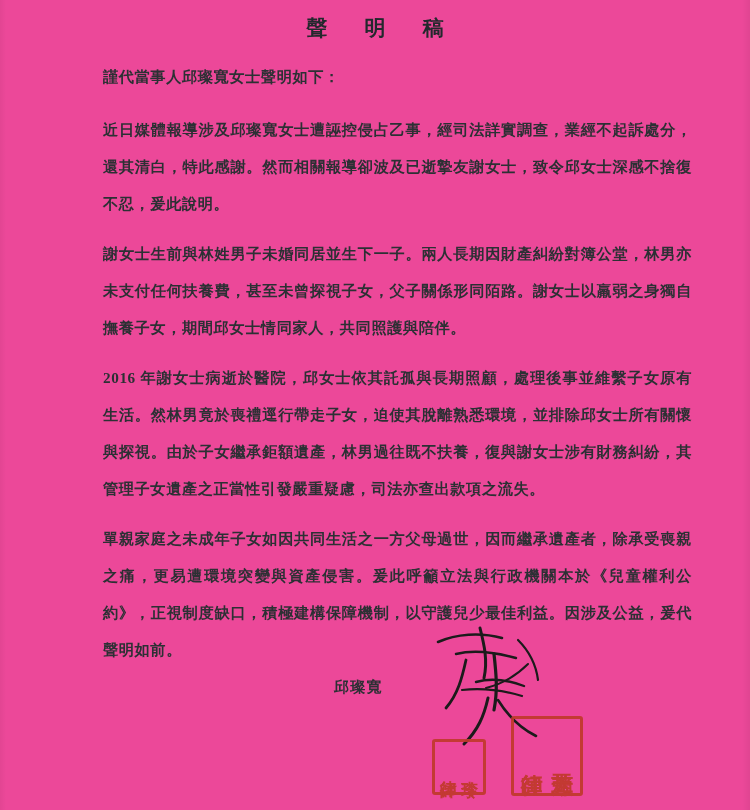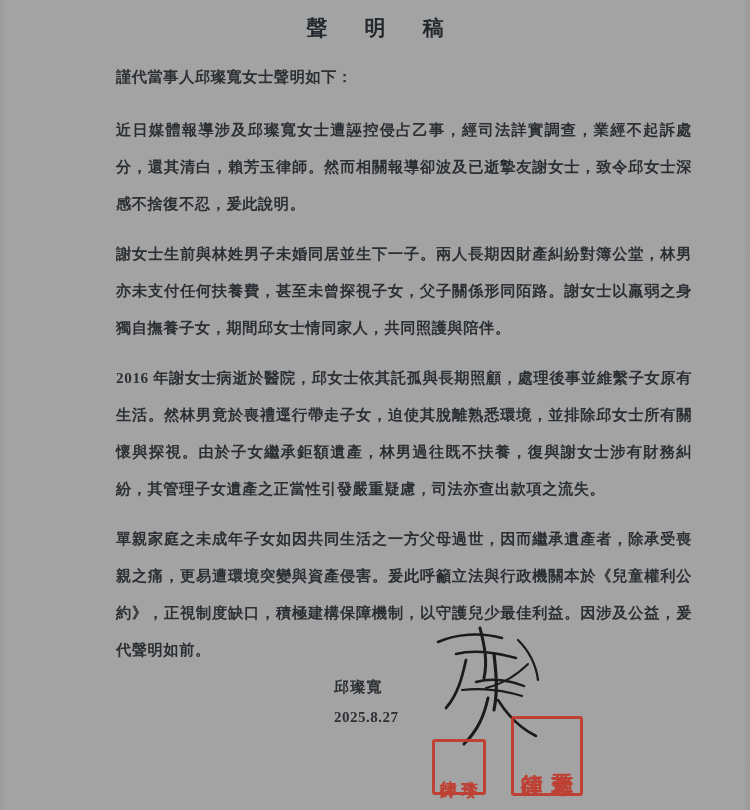--- a/index.html
+++ b/index.html
@@ -5,21 +5,21 @@
 <style>
   html, body {
     margin: 0;
     padding: 0;
     background: #ffffff;
   }
   .page {
     position: relative;
     width: 750px;
     height: 810px;
-    background: #a3a3a3;
+    background: #ec4899;
     overflow: hidden;
     font-family: "Liberation Serif", "DejaVu Serif", serif;
     color: #2b2b2b;
   }
 
   
   .doc-title {
     text-align: center;
     font-size: 21px;
     font-weight: bold;
@@ -34,21 +34,21 @@
   
   .body-wrap {
     padding: 14px 58px 0 100px;
   }
   .para {
     font-size: 15.2px;
     line-height: 37px;
     letter-spacing: 0.6px;
     text-align: justify;
     text-justify: inter-character;
-    margin: 0 0 13px 16px;
+    margin: 0 0 13px 3px;
     color: #2c3034;
     font-weight: 600;
   }
   .para.first {
     margin-bottom: 16px;
   }
 
   
   .sign-block {
     position: absolute;
@@ -155,21 +155,21 @@
 
 <div class="page">
 
   <div class="scan-edge-left"></div>
   <div class="scan-edge-right"></div>
 
   <div class="doc-title">聲 明 稿</div>
 
   <div class="body-wrap">
     <p class="para first">謹代當事人邱璨寬女士聲明如下：</p>
-    <p class="para">近日媒體報導涉及邱璨寬女士遭誣控侵占乙事，經司法詳實調查，業經不起訴處分，還其清白，賴芳玉律師。然而相關報導卻波及已逝摯友謝女士，致令邱女士深感不捨復不忍，爰此說明。</p>
+    <p class="para">近日媒體報導涉及邱璨寬女士遭誣控侵占乙事，經司法詳實調查，業經不起訴處分，還其清白，特此感謝。然而相關報導卻波及已逝摯友謝女士，致令邱女士深感不捨復不忍，爰此說明。</p>
     <p class="para">謝女士生前與林姓男子未婚同居並生下一子。兩人長期因財產糾紛對簿公堂，林男亦未支付任何扶養費，甚至未曾探視子女，父子關係形同陌路。謝女士以羸弱之身獨自撫養子女，期間邱女士情同家人，共同照護與陪伴。</p>
     <p class="para">2016 年謝女士病逝於醫院，邱女士依其託孤與長期照顧，處理後事並維繫子女原有生活。然林男竟於喪禮逕行帶走子女，迫使其脫離熟悉環境，並排除邱女士所有關懷與探視。由於子女繼承鉅額遺產，林男過往既不扶養，復與謝女士涉有財務糾紛，其管理子女遺產之正當性引發嚴重疑慮，司法亦查出款項之流失。</p>
     <p class="para">單親家庭之未成年子女如因共同生活之一方父母過世，因而繼承遺產者，除承受喪親之痛，更易遭環境突變與資產侵害。爰此呼籲立法與行政機關本於《兒童權利公約》，正視制度缺口，積極建構保障機制，以守護兒少最佳利益。因涉及公益，爰代聲明如前。</p>
   </div>
 
   <svg class="handsign" viewBox="0 0 130 130" xmlns="http://www.w3.org/2000/svg">
     <g fill="none" stroke="#1b1b1b" stroke-linecap="round" stroke-linejoin="round">
       <path d="M6 18 C24 10, 48 8, 70 14" stroke-width="2.6"></path>
       <path d="M48 4 C52 20, 56 36, 52 54" stroke-width="3"></path>
       <path d="M24 30 C40 26, 62 28, 84 34" stroke-width="2.4"></path>
@@ -180,21 +180,20 @@
       <path d="M56 74 C52 92, 46 106, 32 120" stroke-width="3"></path>
       <path d="M66 76 C76 92, 88 104, 104 112" stroke-width="2.6"></path>
       <path d="M86 16 C96 26, 104 40, 106 56" stroke-width="2.2"></path>
       <path d="M96 40 C84 52, 70 60, 54 64" stroke-width="2"></path>
     </g>
   </svg>
 
   <div class="sign-block">
     <div class="sign-lines">
       <div class="sign-line name">邱璨寬</div>
-      <div class="sign-line date">2025.8.27</div>
     </div>
   </div>
 
   <div class="seal seal-small">
     <div class="seal-inner">
       <span class="seal-glyph">律師</span>
       <span class="seal-glyph">李玲</span>
     </div>
   </div>
 

